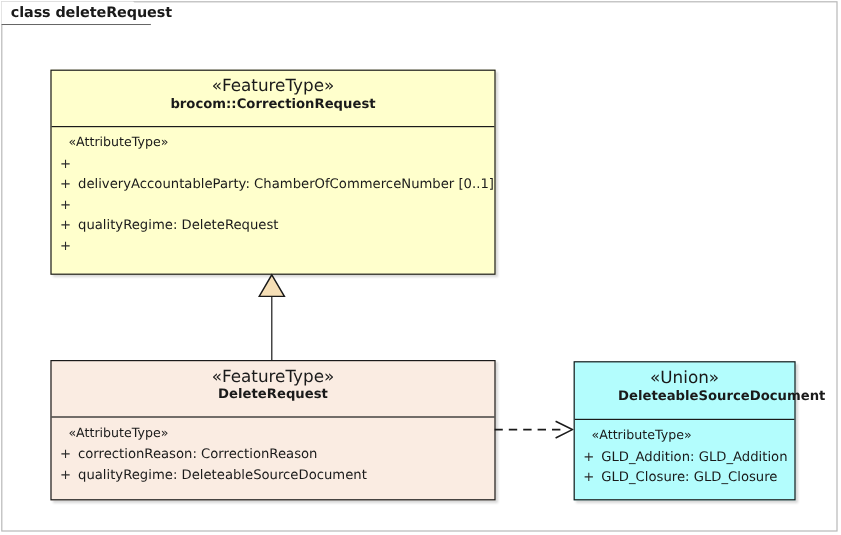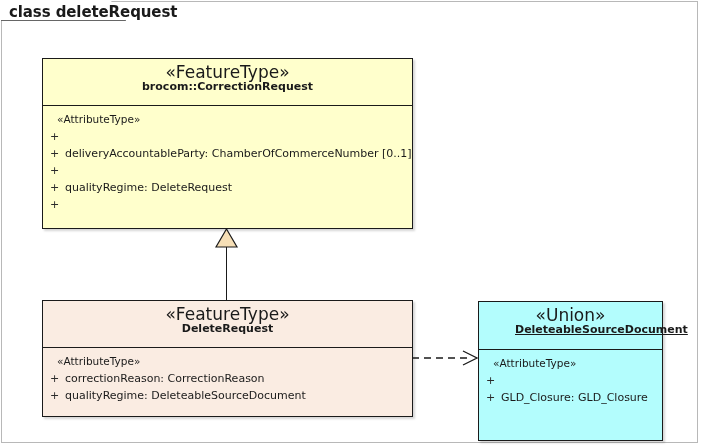--- a/index.html
+++ b/index.html
@@ -38,55 +38,54 @@
     border: 1px solid #666666;
     border-top: none;
     border-left: none;
     box-sizing: border-box;
     clip-path: polygon(0 0, 88% 0, 100% 100%, 0 100%);
   }
   .frame-tab-label {
     position: absolute;
     left: 9px;
     top: 3px;
-    font-size: 15px;
+    font-size: 12px;
     font-weight: bold;
     color: #1a1a1a;
     white-space: nowrap;
     letter-spacing: -0.1px;
   }
 
   
   .uml-class {
     position: absolute;
     box-sizing: border-box;
     border: 1px solid #1a1a1a;
     box-shadow: 2px 2px 2px rgba(0,0,0,0.16);
   }
   .uml-header {
     box-sizing: border-box;
     text-align: center;
     padding: 6px 4px 6px 4px;
     border-bottom: 1px solid #1a1a1a;
   }
   .stereotype {
-    font-size: 17px;
+    font-size: 14px;
     color: #1a1a1a;
     line-height: 14px;
     white-space: nowrap;
   }
   .classname {
     font-size: 11px;
     font-weight: bold;
     color: #1a1a1a;
     line-height: 15px;
     white-space: nowrap;
   }
   .classname.underline {
-    text-decoration: underline;
     margin-left: 32px;
   }
   .uml-body {
     box-sizing: border-box;
     padding: 5px 16px 5px 0;
     overflow: visible;
   }
   .attr-stereotype {
     font-size: 10.5px;
     color: #1a1a1a;
@@ -131,21 +130,21 @@
     width: 371px;
     height: 117px;
     background: #faece2;
   }
   #box-delete-request .uml-header { height: 47px; }
 
   #box-deleteable-source-document {
     left: 478px;
     top: 301px;
     width: 185px;
-    height: 140px;
+    height: 116px;
     background: #b3fdfd;
   }
   #box-deleteable-source-document .uml-header { height: 48px; }
   #box-deleteable-source-document .uml-body { overflow: hidden; }
   #box-deleteable-source-document .attr-text { color: #1a1a1a; }
 
   
   .gen-line {
     position: absolute;
     left: 226px;
@@ -231,20 +230,21 @@
 
   <div class="uml-class" id="box-deleteable-source-document">
     <div class="uml-header">
       <div class="stereotype">«Union»</div>
       <div class="classname underline">DeleteableSourceDocument</div>
     </div>
     <div class="uml-body">
       <div class="attr-stereotype">«AttributeType»</div>
       <div class="attr-row">
         <span class="attr-vis">+</span>
+        <span class="attr-text">GLD_Addition: GLD_Addition</span>
       </div>
       <div class="attr-row">
         <span class="attr-vis">+</span>
         <span class="attr-text">GLD_Closure: GLD_Closure</span>
       </div>
     </div>
   </div>
 
 </div>
 

